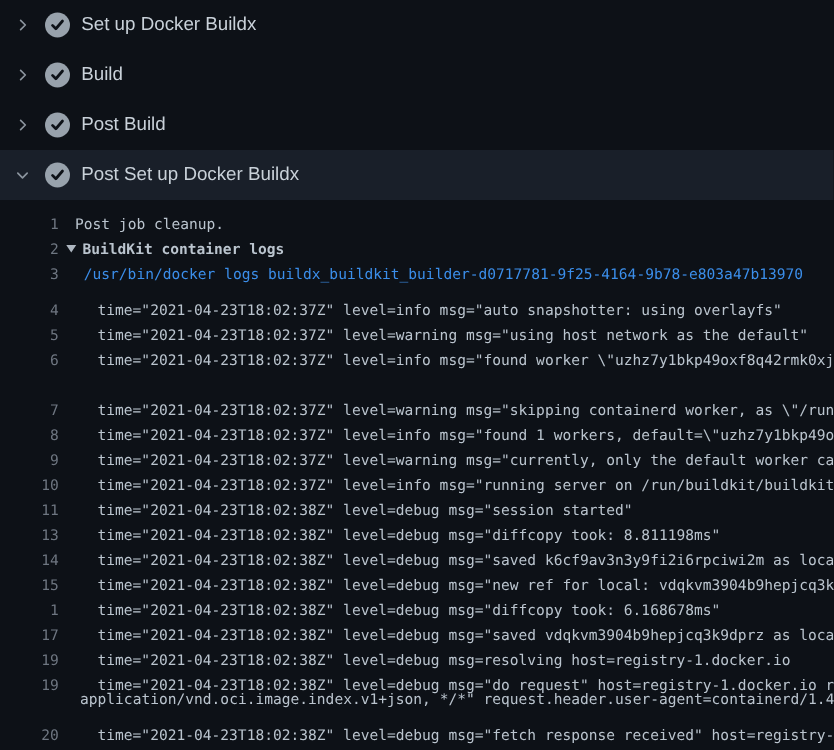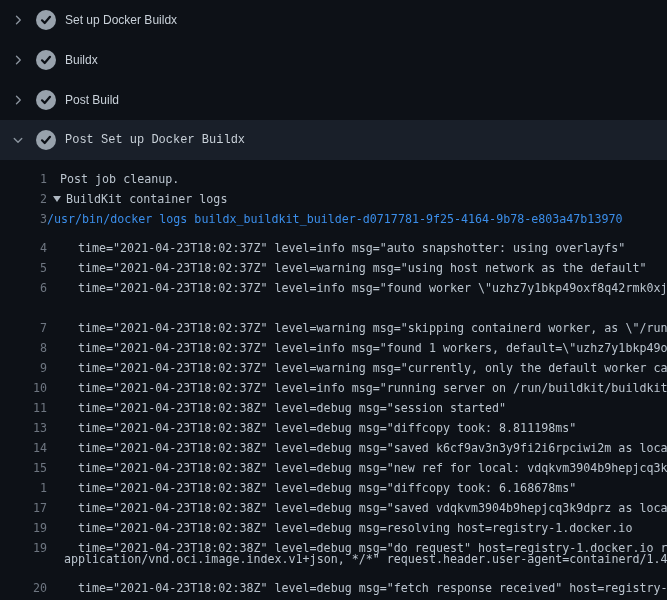--- a/index.html
+++ b/index.html
@@ -7,46 +7,46 @@
     width:667px;height:600px;overflow:hidden;
     background:var(--bg,#0d1117);
     font-family:"Liberation Sans",sans-serif;
   }
   
   .steps{width:667px;}
   .step-row{
     height:40px;display:flex;align-items:center;
     padding-left:11px;box-sizing:border-box;cursor:pointer;
   }
-  .step-row.expanded{background:var(--rowHighlight,#191f29);font-family:Liberation Mono, monospace;}
+  .step-row.expanded{background:var(--rowHighlight,#191f29);}
   .chev{width:14px;height:14px;flex:none;margin-right:11px;display:flex;align-items:center;justify-content:center;}
   .chev svg{display:block;}
   .check{
     width:20px;height:20px;flex:none;margin-right:9px;border-radius:50%;
     background:var(--checkCircle,#98a2ac);
     display:flex;align-items:center;justify-content:center;
   }
   .step-label{
-    color:var(--stepText,#c9d1d9);font-size:12px;line-height:40px;white-space:pre;
+    color:var(--stepText,#c9d1d9);font-size:15px;line-height:40px;white-space:pre;
   }
   
   .log{
     width:667px;padding-top:9px;box-sizing:border-box;
     font-family:"DejaVu Sans Mono","Liberation Mono",monospace;
     font-size:11.66px;
   }
   .log-row{height:20px;line-height:20px;display:flex;}
   .ln{
     width:47px;flex:none;text-align:right;
     color:var(--lineNum,#6e7681);cursor:pointer;
   }
   .lc{white-space:pre;color:var(--logText,#bac4ce);}
   .log-row.normal  .lc{padding-left:13px;text-align:center;}
-  .log-row.group   .lc{padding-left:6px;}
-  .log-row.command .lc{color:var(--cmdText,#3b8eea);}
+  .log-row.group   .lc{padding-left:6px;font-weight:bold;}
+  .log-row.command .lc{padding-left:20px;color:var(--cmdText,#3b8eea);}
   .log-row.log     .lc{padding-left:31px;}
   .log-row.cont    .lc{padding-left:17px;}
   .tri{
     display:inline-block;width:0;height:0;
     border-left:4.5px solid transparent;border-right:4.5px solid transparent;
     border-top:6px solid var(--triColor,#aeb7c1);
     margin-right:5px;position:relative;top:-1px;cursor:pointer;
   }
 </style>
 </head>
@@ -70,21 +70,21 @@
       <span class="chev">
         <svg width="12" height="12" viewBox="0 0 16 16">
           <path d="M6 3 L11 8 L6 13" fill="none" stroke="#8b949e" stroke-width="1.8" stroke-linecap="round" stroke-linejoin="round"></path>
         </svg>
       </span>
       <span class="check">
         <svg width="20" height="20" viewBox="0 0 20 20">
           <path d="M6 10.3 L8.7 13 L14 6.8" fill="none" stroke="#0d1117" stroke-width="2.2" stroke-linecap="round" stroke-linejoin="round"></path>
         </svg>
       </span>
-      <span class="step-label">Buildx</span>
+      <span class="step-label">Build</span>
     </div>
     <div class="step-row">
       <span class="chev">
         <svg width="12" height="12" viewBox="0 0 16 16">
           <path d="M6 3 L11 8 L6 13" fill="none" stroke="#8b949e" stroke-width="1.8" stroke-linecap="round" stroke-linejoin="round"></path>
         </svg>
       </span>
       <span class="check">
         <svg width="20" height="20" viewBox="0 0 20 20">
           <path d="M6 10.3 L8.7 13 L14 6.8" fill="none" stroke="#0d1117" stroke-width="2.2" stroke-linecap="round" stroke-linejoin="round"></path>

